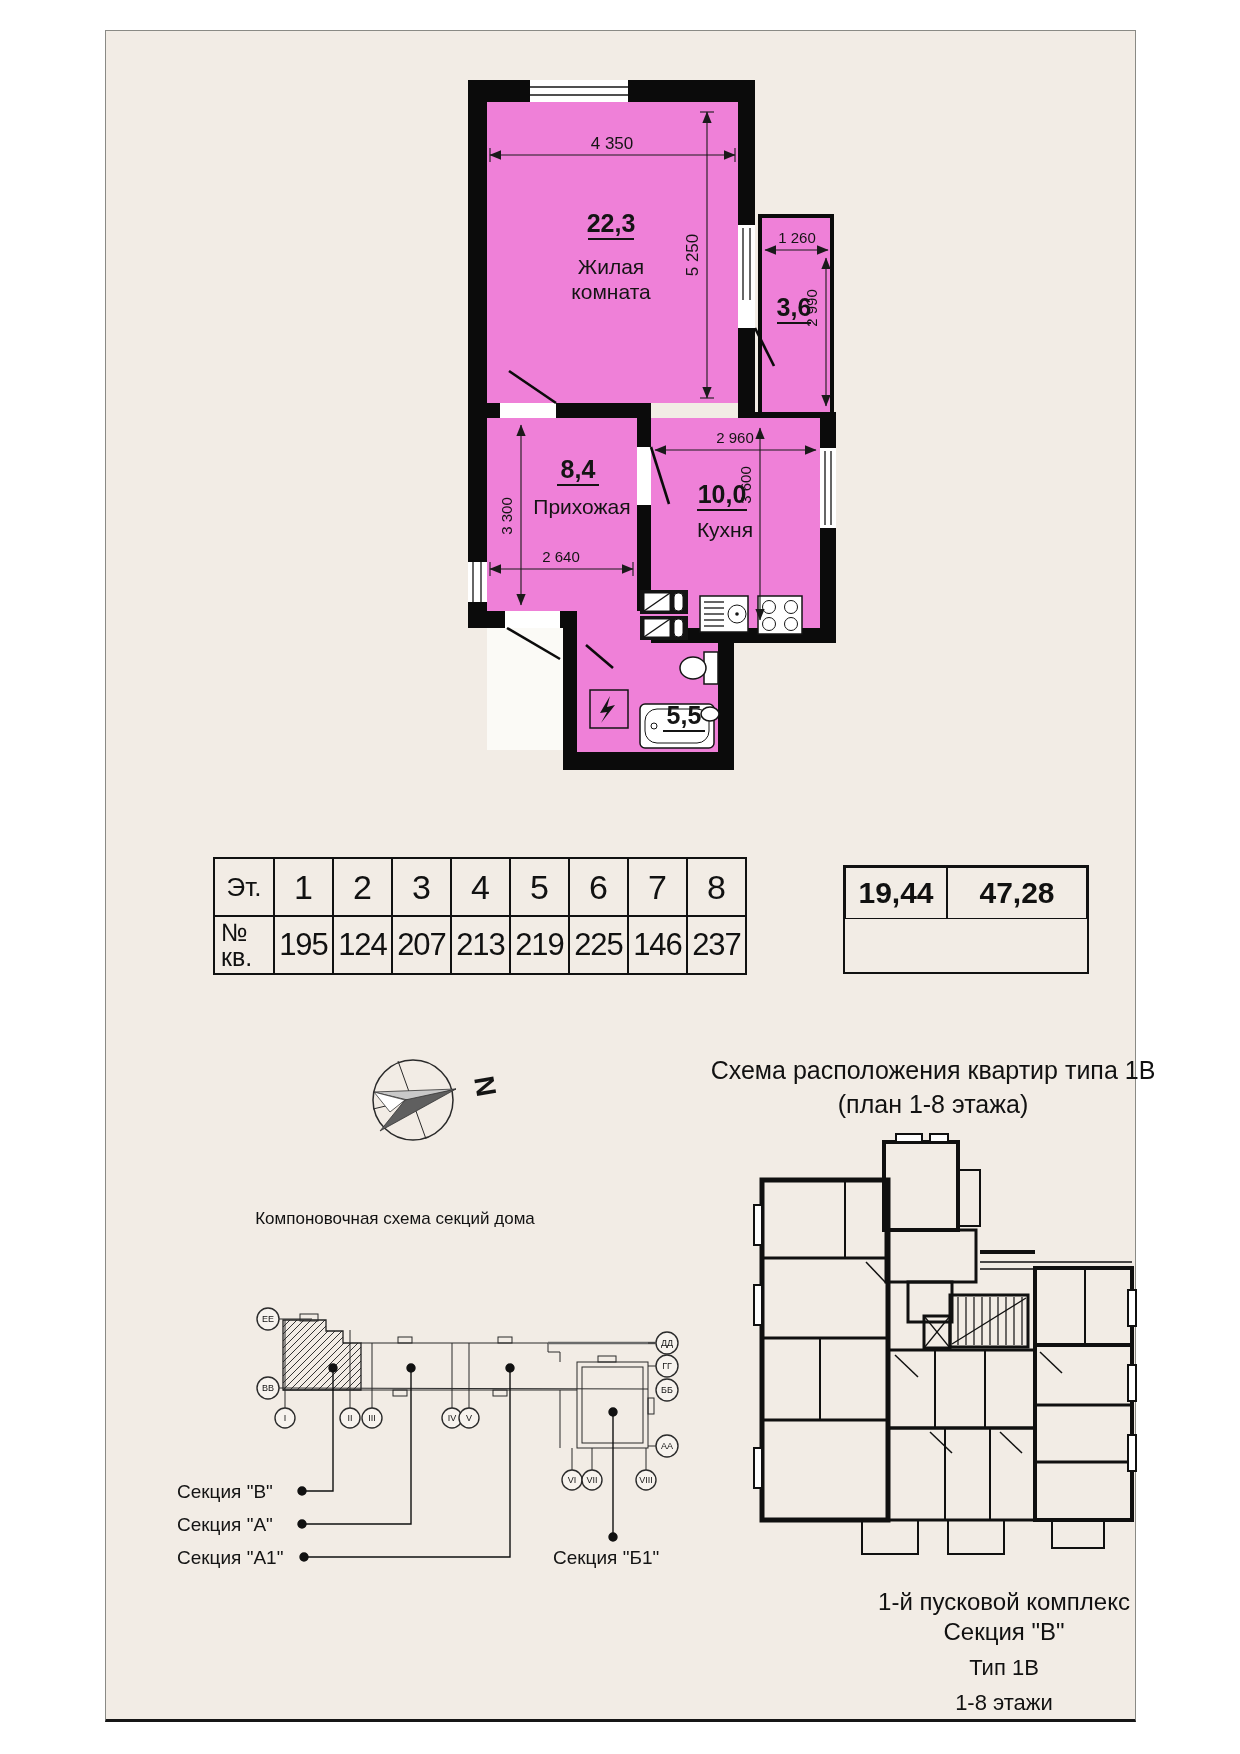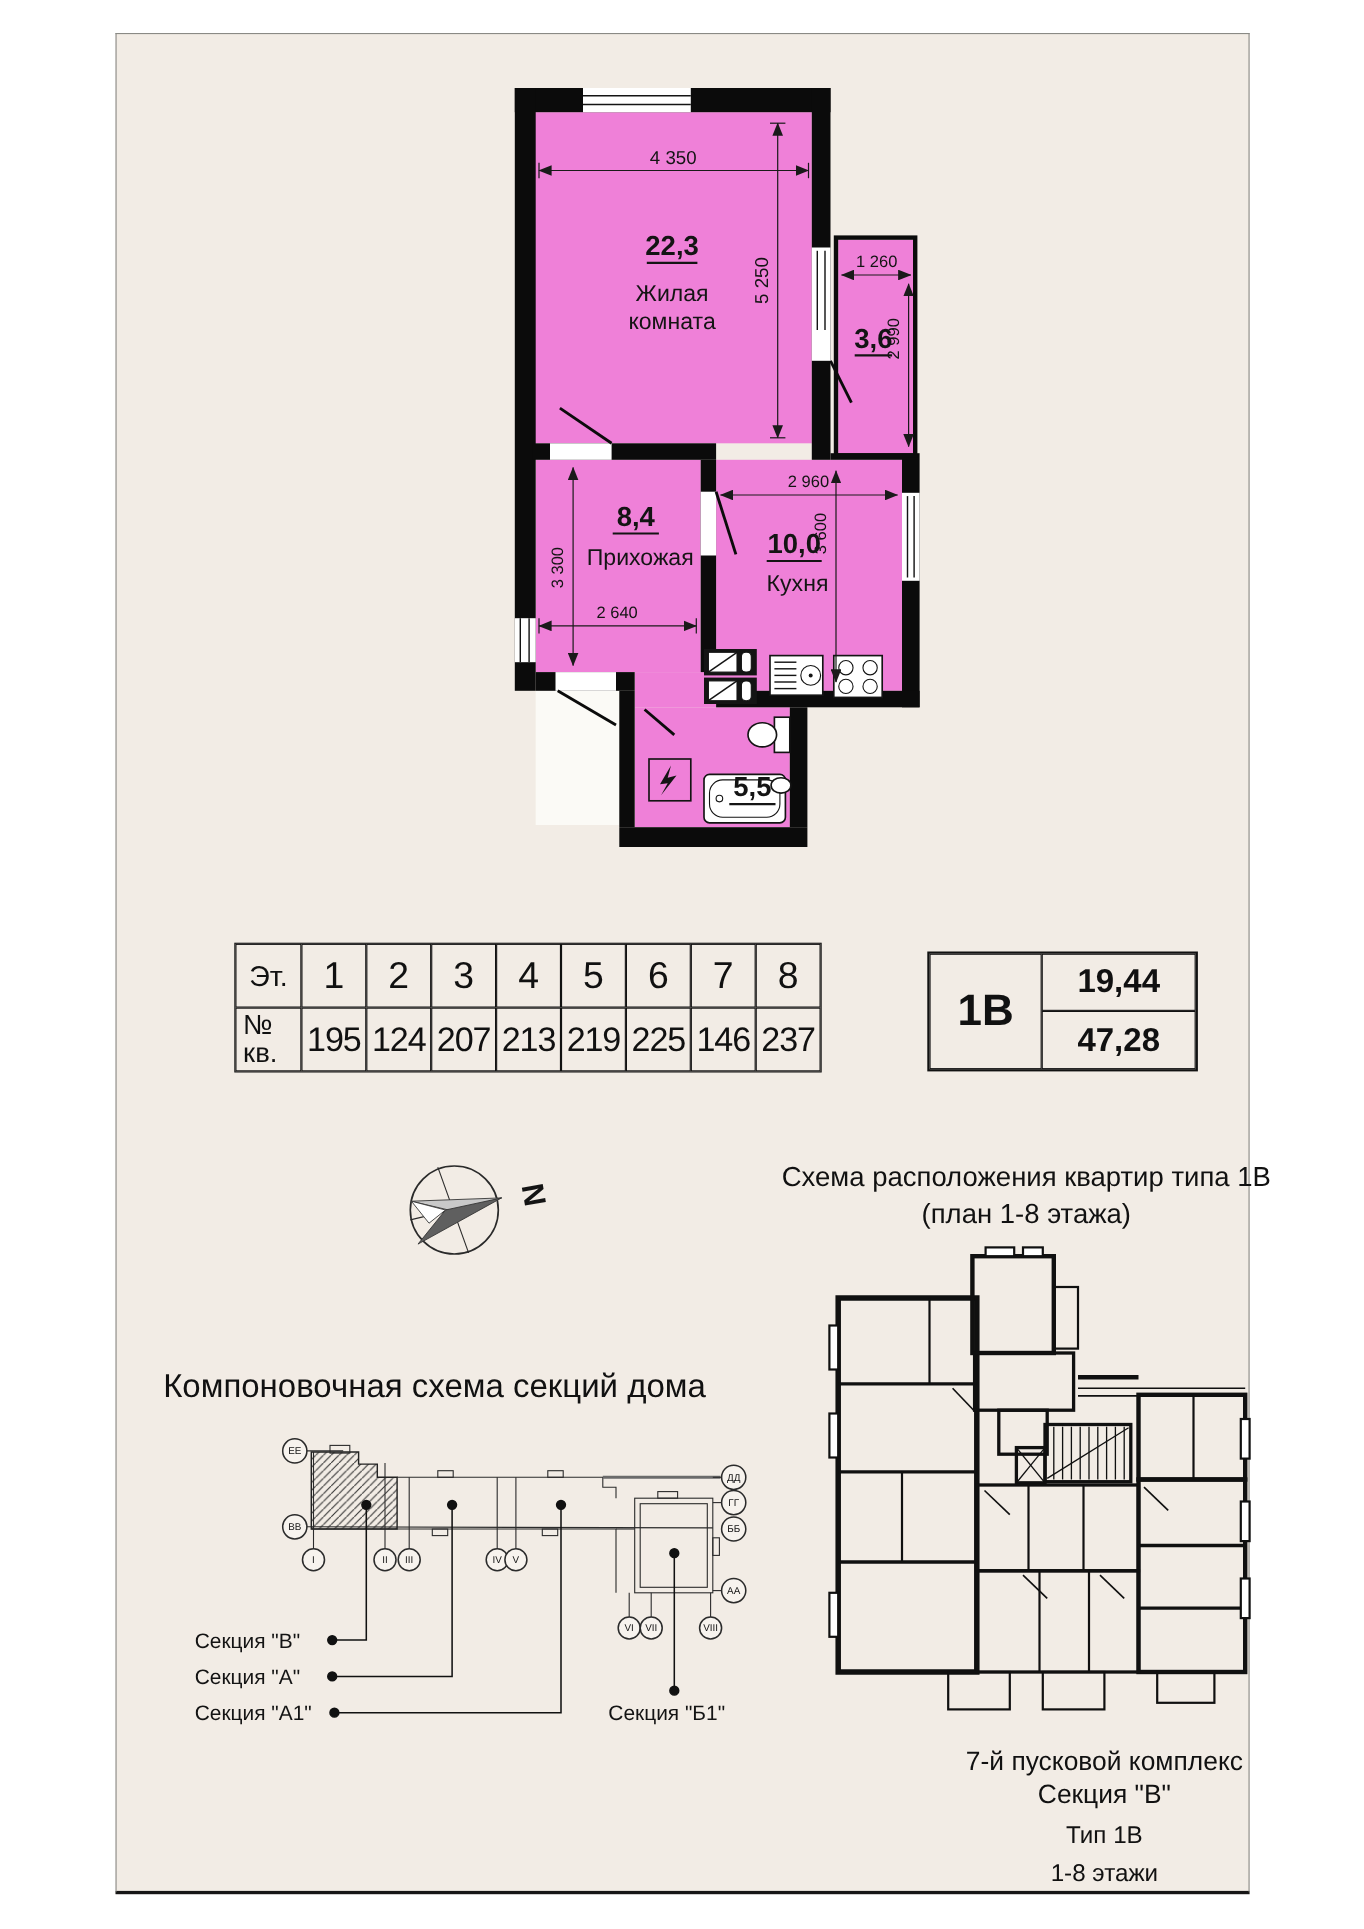--- a/index.html
+++ b/index.html
@@ -245,38 +245,37 @@
   <div class="cell num2">124</div>
   <div class="cell num2">207</div>
   <div class="cell num2">213</div>
   <div class="cell num2">219</div>
   <div class="cell num2">225</div>
   <div class="cell num2">146</div>
   <div class="cell num2">237</div>
 </div>
 
 <div class="tbox">
-  <div class="cell typ">1В</div>
   <div class="cell ar">19,44</div>
   <div class="cell ar">47,28</div>
 </div>
 
 <svg style="left:340px;top:1030px" width="170" height="140" viewBox="340 1030 170 140">
   <circle cx="413" cy="1100" r="40" fill="none" stroke="#2a2a2a" stroke-width="1.5"></circle>
   <line x1="398" y1="1061" x2="426" y2="1139" stroke="#2a2a2a" stroke-width="1"></line>
   <line x1="373" y1="1109" x2="453" y2="1090" stroke="#2a2a2a" stroke-width="1"></line>
   <polygon points="374,1092 456,1089 412,1101" fill="#c9c9c9" stroke="#333" stroke-width="0.8"></polygon>
   <polygon points="456,1089 380,1131 405,1100" fill="#5f5f5f" stroke="#333" stroke-width="0.8"></polygon>
   <polygon points="374,1092 405,1100 390,1112" fill="#fff" stroke="#333" stroke-width="0.8"></polygon>
   <text x="474" y="1078" font-size="28" font-weight="bold" transform="rotate(80 474 1078)">N</text>
 </svg>
 
 <div class="htext" style="left:933px;top:1056px;font-size:25px">Схема расположения квартир типа 1В</div>
 <div class="htext" style="left:933px;top:1090px;font-size:25px">(план 1-8 этажа)</div>
-<div class="htext" style="left:395px;top:1244px;font-size:30px">Компоновочная схема секций дома</div>
+<div class="htext" style="left:395px;top:1209px;font-size:17px">Компоновочная схема секций дома</div>
 
 <svg style="left:150px;top:1295px" width="560" height="290" viewBox="150 1295 560 290">
   <defs>
     <pattern id="hatch2" patternUnits="userSpaceOnUse" width="7" height="7">
       <path d="M0,7 L7,0" stroke="#333" stroke-width="1"></path>
     </pattern>
   </defs>
   <g>
     <polygon points="283,1320 326,1320 326,1331 343,1331 343,1343 361,1343 361,1390 283,1390" fill="url(#hatch2)" stroke="#222" stroke-width="1.3"></polygon>
     <rect x="300" y="1314" width="18" height="7" class="schline" fill="#f2ece5"></rect>
@@ -426,16 +425,16 @@
     <g stroke="#101010" stroke-width="1.5">
       <line x1="895" y1="1355" x2="918" y2="1377"></line>
       <line x1="1040" y1="1352" x2="1062" y2="1373"></line>
       <line x1="866" y1="1262" x2="886" y2="1283"></line>
       <line x1="1000" y1="1432" x2="1022" y2="1453"></line>
       <line x1="930" y1="1432" x2="952" y2="1453"></line>
     </g>
   </g>
 </svg>
 
-<div class="htext" style="left:1004px;top:1588px;font-size:24px">7-й пусковой комплекс</div>
+<div class="htext" style="left:1004px;top:1588px;font-size:24px">1-й пусковой комплекс</div>
 <div class="htext" style="left:1004px;top:1618px;font-size:24px">Секция "В"</div>
 <div class="htext" style="left:1004px;top:1655px;font-size:22px">Тип 1В</div>
 <div class="htext" style="left:1004px;top:1690px;font-size:22px">1-8 этажи</div>
 
 </body></html>

